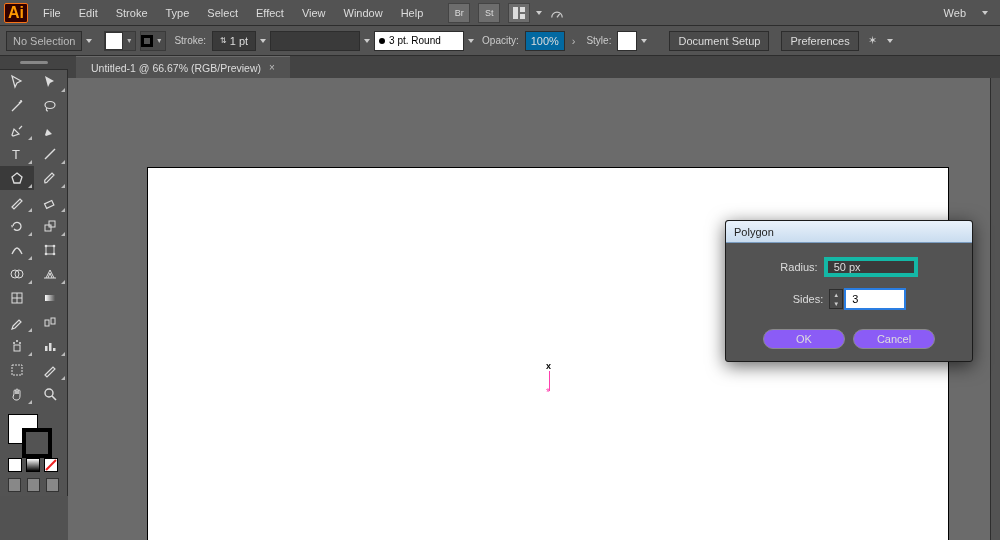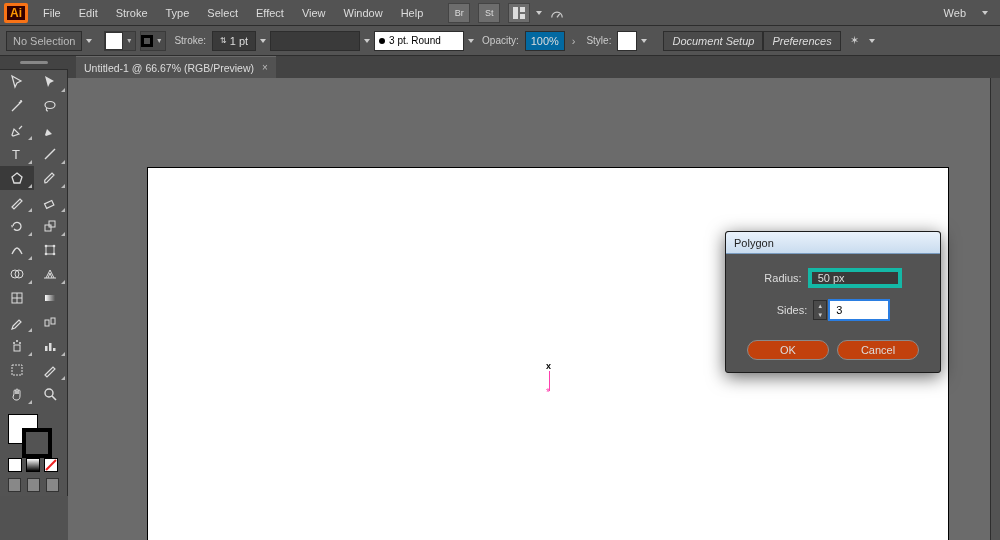--- a/index.html
+++ b/index.html
@@ -1,20 +1,20 @@
 <!DOCTYPE html>
 <html><head>
 <meta charset="utf-8">
 <style>
   * { box-sizing: border-box; margin: 0; padding: 0; font-family: "Segoe UI", Tahoma, sans-serif; }
   body { background:#525252; color:#e6e6e6; width:1000px; height:540px; overflow:hidden; font-size:11px; }
 
   
   .menubar { height:26px; background:#535353; display:flex; align-items:center; padding:0 4px 0 0; border-bottom:1px solid #2d2d2d; }
-  .ai-logo { width:24px; height:20px; margin:0 6px 0 4px; background:#310000; color:#ff9a00; font-weight:700; font-size:12px; display:flex; align-items:center; justify-content:center; border:3px solid #f97316; border-radius:2px; }
+  .ai-logo { width:24px; height:20px; margin:0 6px 0 4px; background:#310000; color:#ff9a00; font-weight:700; font-size:16px; display:flex; align-items:center; justify-content:center; border:1px solid #f97316; border-radius:2px; }
   .menu-item { padding:3px 9px; color:#ddd; cursor:default;text-align:right; }
   .menu-spacer { flex:1; }
   .menu-icon { width:22px; height:20px; margin:0 4px; background:#6d6d6d; display:flex; align-items:center; justify-content:center; font-size:9px; color:#ddd; border:1px solid #444; }
   .menu-icon svg { width:14px; height:14px; }
   .web-sel { margin-left:auto; padding:0 8px; color:#ddd; display:flex; align-items:center; gap:16px;}
 
   
   .controlbar { height:30px; background:#535353; display:flex; align-items:center; padding:0 6px; border-bottom:1px solid #2d2d2d; gap:4px; }
   .ctl-label { color:#ccc; font-size:10px; margin:0 2px 0 4px; }
   .ctl-box { background:#4a4a4a; border:1px solid #3a3a3a; display:flex; align-items:center; height:20px; }
@@ -22,28 +22,28 @@
   .swatch.white{ background:#fff; }
   .dd-caret { width:12px; text-align:center; color:#bbb; font-size:8px; }
   .stroke-pt { width:44px; background:#3a3a3a; color:#ddd; padding:0 4px; height:20px; display:flex; align-items:center; justify-content:center; border:1px solid #2d2d2d; }
   .var-stroke { width:90px; height:20px; background:#3a3a3a; border:1px solid #2d2d2d;}
   .brush-box { width:90px; height:20px; background:#fff; color:#000; display:flex; align-items:center; padding:0 4px; font-size:10px; border:1px solid #2d2d2d; gap:4px;}
   .brush-dot { width:6px; height:6px; background:#000; border-radius:50%; }
   .opacity-box { width:40px; height:20px; background:#0369a1; color:#ddd; display:flex; align-items:center; justify-content:center; border:1px solid #2d2d2d;}
   .style-sw { width:20px; height:20px; background:#fff; border:1px solid #2d2d2d;}
   .btn-gray { height:20px; padding:0 8px; background:#4a4a4a; color:#ddd; border:1px solid #2d2d2d; display:flex; align-items:center;}
   .nosel { background:#4a4a4a; color:#bbb; border:1px solid #2d2d2d; height:20px; padding:0 6px; display:flex; align-items:center;}
-  .pref-group{ display:flex; gap:0; margin-left:12px;font-style:italic;}
+  .pref-group{ display:flex; gap:12px; margin-left:18px;}
   .star-icon { width:20px; height:20px; display:flex; align-items:center; justify-content:center; color:#ccc; }
 
   
   .tabrow { height:22px; background:#434343; display:flex; align-items:flex-end; padding-left:76px; }
   .collapse { position:absolute; left:0; top:56px; width:68px; height:14px; background:#434343; border-bottom:1px solid #2d2d2d; display:flex; justify-content:center;}
   .collapse::after{content:"";width:28px;height:3px;background:#888;margin-top:5px;border-radius:2px;}
-  .doc-tab { height:22px; background:#525252; color:#ddd; font-size:10.5px; padding:0 8px; display:flex; align-items:center; gap:8px; border-top:1px solid #6a6a6a; }
+  .doc-tab { height:22px; background:#525252; color:#ddd; font-size:10.5px; padding:0 15px; display:flex; align-items:center; gap:8px; border-top:1px solid #6a6a6a; }
   .doc-tab .x { color:#bbb; font-size:10px;}
 
   
   .toolbox { position:absolute; left:0; top:70px; width:68px; background:#535353; border-right:1px solid #2d2d2d; }
   .trow { display:flex; }
   .tbtn { width:34px; height:24px; display:flex; align-items:center; justify-content:center; color:#ddd; position:relative;}
   .tbtn.sel { background:#3a3a3a; }
   .tbtn svg { width:16px; height:16px; }
   .tbtn .tri { position:absolute; right:2px; bottom:2px; width:0; height:0; border-left:4px solid transparent; border-bottom:4px solid #bbb; }
   .tool-swatch { width:68px; height:46px; position:relative; margin-top:4px;}
@@ -62,33 +62,33 @@
   .workarea { position:absolute; left:68px; right:10px; top:78px; bottom:0; background:#6b6b6b; }
   .canvas { position:absolute; left:80px; top:90px; width:800px; height:500px; background:#fff; box-shadow:0 0 0 1px #000; }
   .marker-x { position:absolute; color:#000; font-size:9px; font-weight:700;}
   .marker-star{ position:absolute; color:#ff3fae; font-size:10px;}
   .drag-line { position:absolute; width:1px; background:#ff3fae; }
 
   
   .rightpanel { position:absolute; right:0; top:78px; width:10px; bottom:0; background:#535353; border-left:1px solid #2d2d2d;}
 
   
-  .dialog { position:absolute; left:725px; top:231px; width:216px; background:#535353; border:1px solid #1b1b1b; box-shadow:0 4px 18px rgba(0,0,0,.6); border-radius:3px; }
+  .dialog { position:absolute; left:725px; top:220px; width:248px; background:#535353; border:1px solid #1b1b1b; box-shadow:0 4px 18px rgba(0,0,0,.6); border-radius:3px; }
   .dlg-title { height:22px; background:linear-gradient(#eaf2fb,#c9dcef); color:#222; font-size:11px; padding:0 8px; display:flex; align-items:center; border-bottom:1px solid #7a9cc0; border-radius:3px 3px 0 0; }
   .dlg-body { padding:14px 14px 4px 14px; }
   .dlg-row { display:flex; align-items:center; justify-content:center; gap:6px; margin-bottom:12px; }
   .dlg-lbl { color:#ddd; font-size:11px; }
   .dlg-input { width:94px; height:20px; background:#3a3a3a; color:#ddd; border:4px solid #14b8a6; padding:0 6px; font-size:11px; }
   .dlg-input.focus { background:#fff; color:#000; border:1px solid #2a7de1; outline:1px solid #2a7de1;}
   .spinner { display:flex; align-items:center; gap:2px;}
   .spin-ctl { width:14px; height:20px; background:#4a4a4a; border:1px solid #2d2d2d; display:flex; flex-direction:column;}
   .spin-ctl div{flex:1; font-size:6px; color:#ccc; display:flex; align-items:center; justify-content:center;}
   .dlg-input-sm{ width:60px;}
   .dlg-buttons { display:flex; gap:8px; justify-content:center; padding:4px 0 12px 0;}
-  .dlg-btn { width:82px; height:20px; border-radius:10px; background:#c2410c; color:#ddd; border:1px solid #8a8a8a; display:flex; align-items:center; justify-content:center; font-size:11px;}
+  .dlg-btn { width:82px; height:20px; border-radius:10px; background:#8b5cf6; color:#ddd; border:1px solid #8a8a8a; display:flex; align-items:center; justify-content:center; font-size:11px;}
   .caret-down{display:inline-block;width:0;height:0;border-left:3px solid transparent;border-right:3px solid transparent;border-top:4px solid #ccc;}
 </style>
 </head>
 <body>
 
 <div class="menubar">
   <div class="ai-logo">Ai</div>
   <div class="menu-item">File</div>
   <div class="menu-item">Edit</div>
   <div class="menu-item">Stroke</div>

